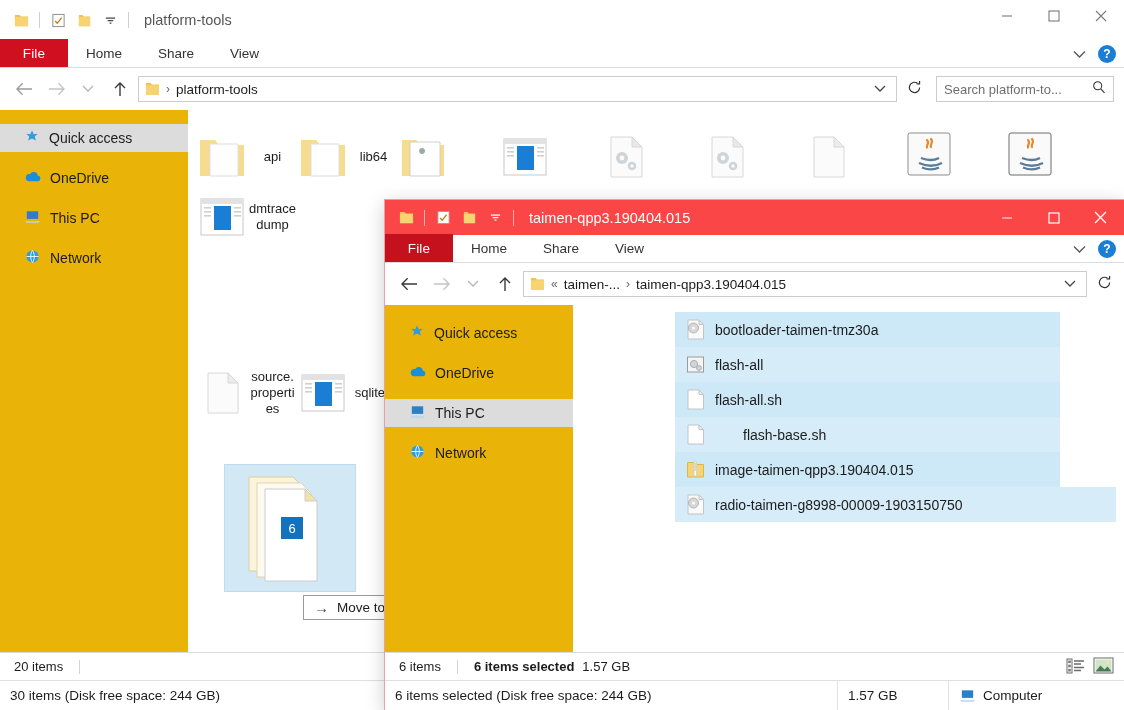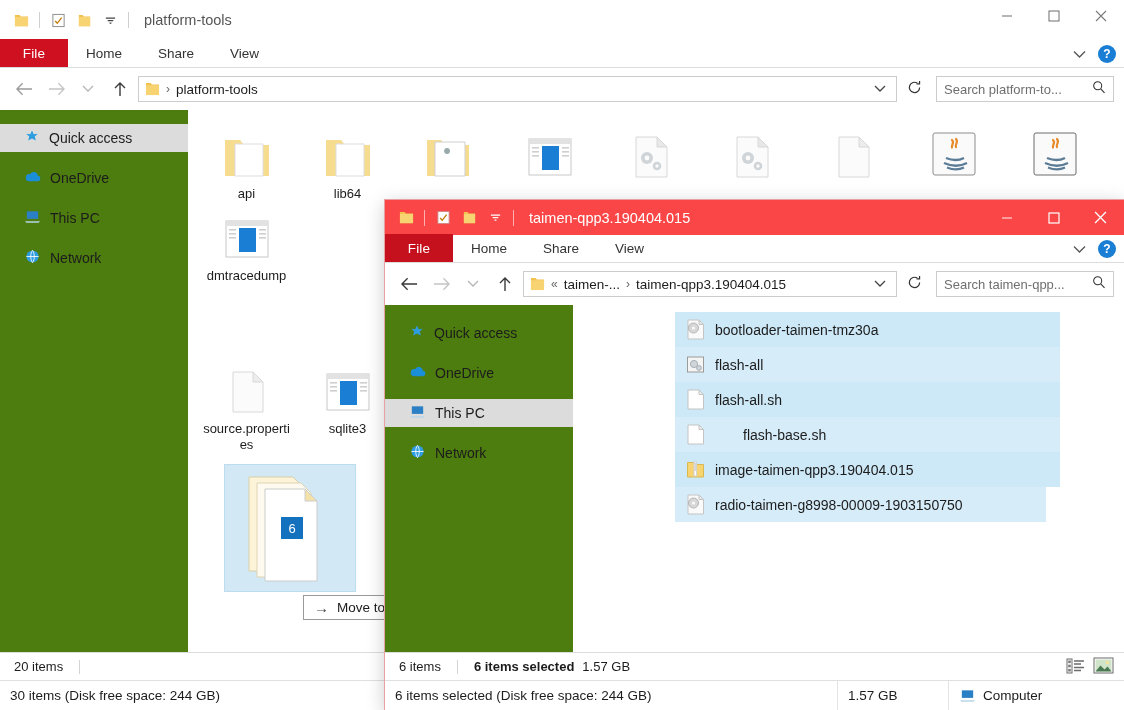--- a/index.html
+++ b/index.html
@@ -71,40 +71,40 @@
     width: 178px; height: 26px; margin-left: 8px; border: 1px solid #cccccc;
     display: flex; align-items: center; justify-content: space-between;
     padding: 0 7px; background: #fff;
   }
   .searchbox .ph { font-size: 13px; color: #6f6f6f; white-space: nowrap; overflow: hidden; }
 
   
   .bodyarea { display: flex; height: 0; }
 
   .navpane {
-    width: 188px; padding-top: 14px; background: #4d7c0f; flex: none;
+    width: 188px; padding-top: 14px; background: #eab308; flex: none;
   }
   .navitem {
     height: 28px; display: flex; align-items: center; gap: 9px; padding-left: 24px;
     font-size: 14px; color: #1c1c1c; white-space: nowrap;
   }
   .navitem.sel { background: #dcdcdc; }
   .navitem.sel2 { background: #dcdcdc; }
   .navgap { height: 12px; }
 
   .content { flex: 1; background: #fff; position: relative; }
 
   
   .icongrid {
     display: flex; flex-wrap: wrap; align-content: flex-start;
     padding: 10px 0 0 8px;
   }
   .gitem {
     width: 101px; padding-top: 8px;
-    display: flex; flex-direction: column; align-items: center;
+    display: flex; align-items: center;
   }
   .gicon { width: 52px; height: 52px; display:flex; align-items:flex-end; justify-content:center; }
   .glabel {
     font-size: 13px; color: #1c1c1c; text-align: center; line-height: 16px;
     margin-top: 6px; width: 88px; word-break: break-word;
   }
 
   
   .statusbar {
     position: absolute; left: 0; bottom: 30px; width: 100%;
@@ -620,29 +620,20 @@
               <path d="M1 1l5 5 5-5" stroke="#444" stroke-width="1.3" fill="none"></path>
             </svg>
         </span>
       </div>
       <div class="refresh">
         <svg width="15" height="15" viewBox="0 0 16 16">
             <path d="M13.5 8A5.5 5.5 0 1 1 11 3.3" stroke="#333" stroke-width="1.3" fill="none"></path>
             <path d="M13.4 1v3.2h-3.2" stroke="#333" stroke-width="1.3" fill="none"></path>
           </svg>
       </div>
-      <div class="searchbox">
-        <span class="ph">Search taimen-qpp...</span>
-        <span>
-          <svg width="14" height="14" viewBox="0 0 16 16">
-              <circle cx="6.5" cy="6.5" r="4.6" stroke="#333" stroke-width="1.2" fill="none"></circle>
-              <path d="M10 10.2l4.3 4.5" stroke="#333" stroke-width="1.3"></path>
-            </svg>
-        </span>
-      </div>
     </div>
 
     <div class="bodyarea" style="height: calc(510px - 105px - 58px);">
       <div class="navpane" style="width:188px;">
         <div class="navitem">
           <span>
             <svg width="16" height="16" viewBox="0 0 16 16">
                 <path d="M8 1.6l1.7 3.7 4-.5-2.9 2.8 1 4-3.8-2-3.8 2 1-4L2.3 4.8l4 .5z" fill="#2e9ce0"></path>
               </svg>
           </span>
@@ -729,21 +720,21 @@
             <span class="fl-ico">
               <svg width="19" height="21" viewBox="0 0 19 21">
                   <path d="M1.5 3.5h6l1.6 2h8.4V18H1.5z" fill="#f7d372" stroke="#d9b94f"></path>
                   <rect x="8" y="3" width="2.6" height="14" fill="#fff" stroke="#d0d0d0"></rect>
                   <path d="M8.6 5h1.4M8.6 7h1.4M8.6 9h1.4M8.6 11h1.4" stroke="#999" stroke-width=".8"></path>
                 </svg>
             </span>
             <span>image-taimen-qpp3.190404.015</span>
           </div>
 
-          <div class="fl-row sel alt" style="width:371px;">
+          <div class="fl-row sel alt" style="width:441px;">
             <span class="fl-ico">
               <svg width="19" height="21" viewBox="0 0 19 21">
                   <path d="M2 1h11l4.5 4.5V20H2z" fill="#fafafa" stroke="#c4c4c4"></path>
                   <path d="M13 1v4.5h4.5z" fill="#e8e8e8" stroke="#c4c4c4"></path>
                   <circle cx="7.5" cy="9" r="5" fill="#d7d7d7" stroke="#b5b5b5"></circle>
                   <circle cx="7.5" cy="9" r="1.6" fill="#fafafa"></circle>
                 </svg>
             </span>
             <span>radio-taimen-g8998-00009-1903150750</span>
           </div>

